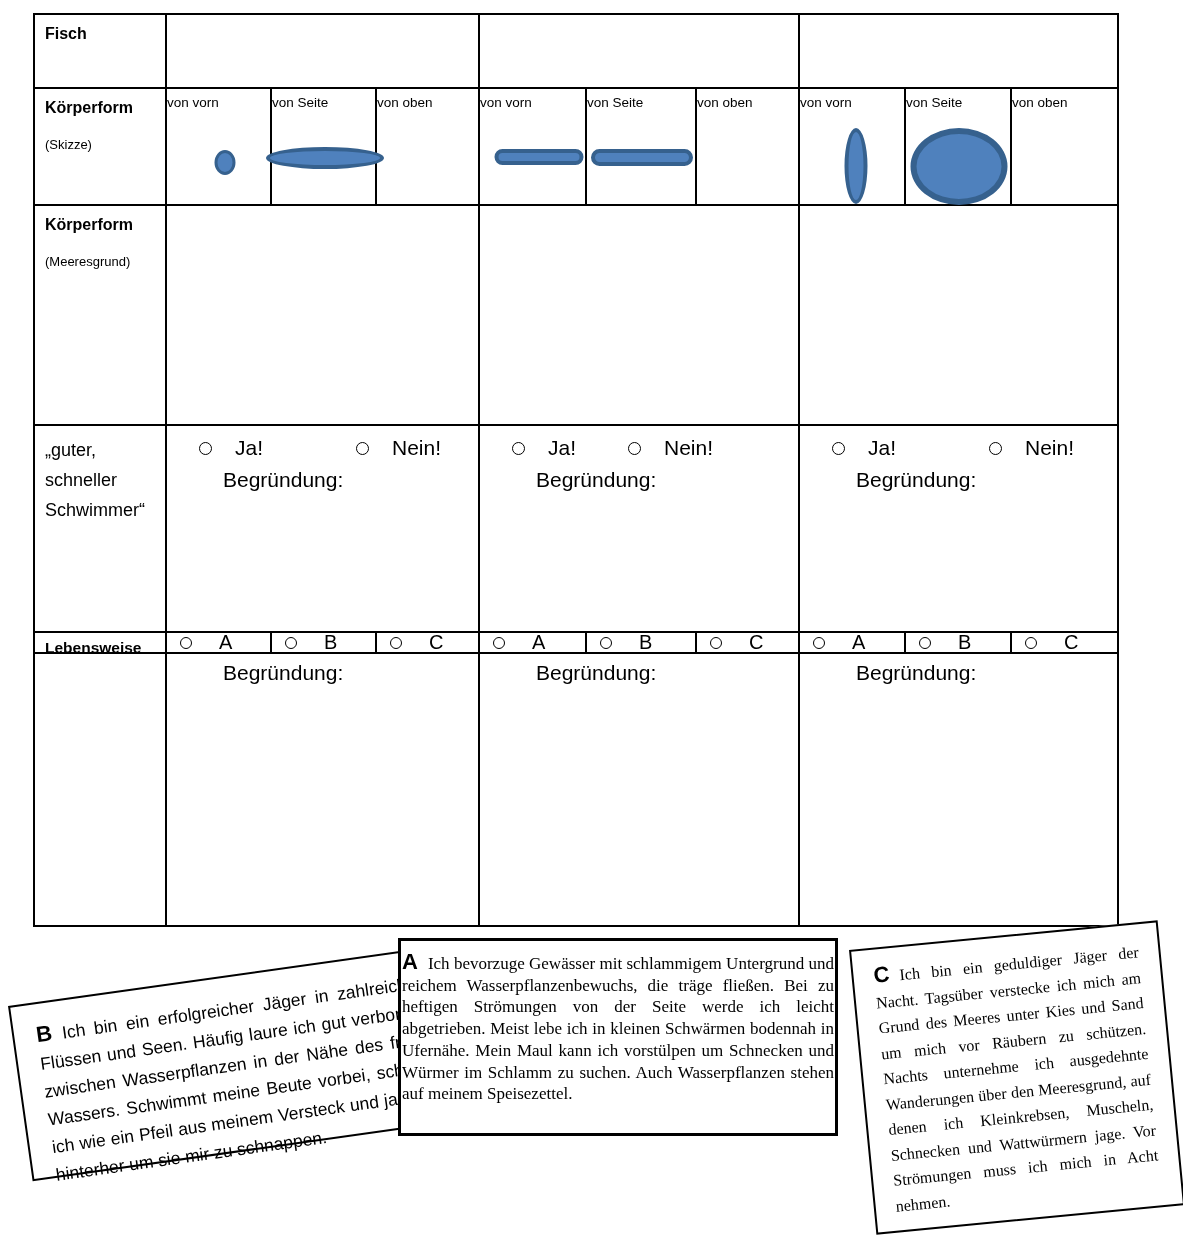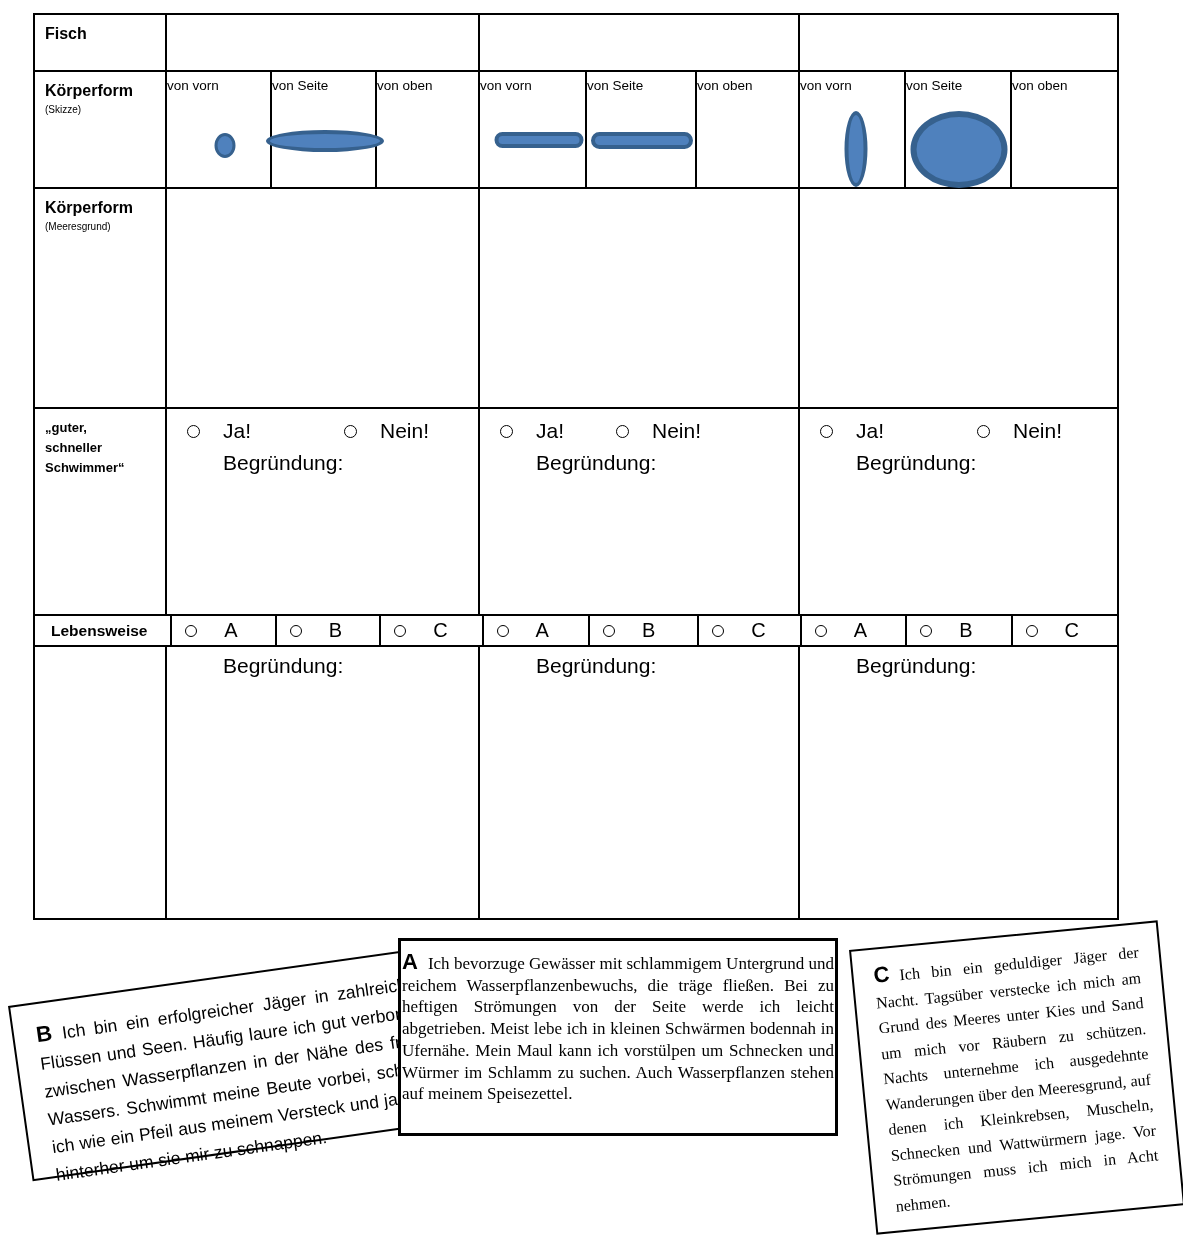--- a/index.html
+++ b/index.html
@@ -6,43 +6,43 @@
   html,body { background:#fff; }
   .canvas { position:relative; width:1183px; height:1246px; background:#fff; overflow:hidden;
             font-family:"Liberation Sans", sans-serif; color:#000; }
 
   
   .ws-table { position:absolute; left:33px; top:13px; width:1086px; border:2px solid #000; background:#fff; }
   .row { display:flex; border-bottom:2px solid #000; }
   .row:last-child { border-bottom:none; }
   .cell { border-right:2px solid #000; position:relative; }
   .cell:last-child { border-right:none; }
-  .r1 { height:57px; }  .r2 { height:117px; } .r3 { height:220px; }
-  .r4 { height:207px; } .r5 { height:31px;padding-left:6px; }  .r6 { height:271px; }
+  .r1 { height:74px; }  .r2 { height:117px; } .r3 { height:220px; }
+  .r4 { height:207px; } .r5 { height:21px; }  .r6 { height:271px; }
   .w132{width:132px;} .w313{width:313px;} .w320{width:320px;} .w317{width:317px;}
   .w105{width:105px;} .w103{width:103px;} .w107{width:107px;} .w110{width:110px;} .w106{width:106px;}
 
   .label-cell { padding:9px 8px 0 10px; }
   .lbl-b { font-weight:bold; font-size:16px; line-height:19px; }
-  .lbl-sub { font-size:10px; margin-top:4px; }
-  .schwimmer-lbl { font-weight:bold; font-size:13px; line-height:20px; width:90px; }
+  .lbl-sub { font-size:13px; margin-top:20px; }
+  .schwimmer-lbl { font-weight:normal; font-size:18px; line-height:30px; width:90px; }
 
   .vh { font-size:13.5px; padding-top:6px; }
 
   
   .sketch { position:absolute; background:#4f81bd; border-style:solid; border-color:#36618e; border-radius:50%; z-index:2; }
   .f1-front { top:61px; left:50%; transform:translateX(-50%); margin-left:6px; width:21px; height:25px; border-width:3px; }
   .f1-side  { top:58px; left:-6px; width:118px; height:22px; border-width:4px; }
   .f2-front { top:60px; left:50%; transform:translateX(-50%); margin-left:6px; width:89px; height:16px; border-width:4px; border-radius:9px; }
   .f2-side  { top:60px; left:50%; transform:translateX(-50%); margin-left:1px; width:102px; height:17px; border-width:4px; border-radius:9px; }
   .f3-front { top:39px; left:50%; transform:translateX(-50%); margin-left:4px; width:23px; height:76px; border-width:4px; }
   .f3-side  { top:39px; left:50%; transform:translateX(-50%); margin-left:1px; width:97px; height:77px; border-width:6px; }
 
   
-  .optline { display:flex; align-items:center; padding-left:20px; margin-top:11px; }
+  .optline { display:flex; align-items:center; padding-left:32px; margin-top:11px; }
   .circ { display:inline-block; width:13px; height:13px; border:1.5px solid #000; border-radius:50%; flex:none; background:#fff; }
   .optline .circ { margin-right:23px; }
   .opt-big { font-size:21px; line-height:22px; }
   .opt-big.ja { width:121px; }
   .g2 .opt-big.ja { width:80px; }
   .beg { font-size:21px; padding:9px 0 0 15px;margin-left:41px; }
 
   .lw { display:flex; align-items:center; padding-left:13px; height:100%; }
   .lw .circ { width:12px; height:12px; margin-right:27px; }
   .lw-letter { font-size:20px; }

